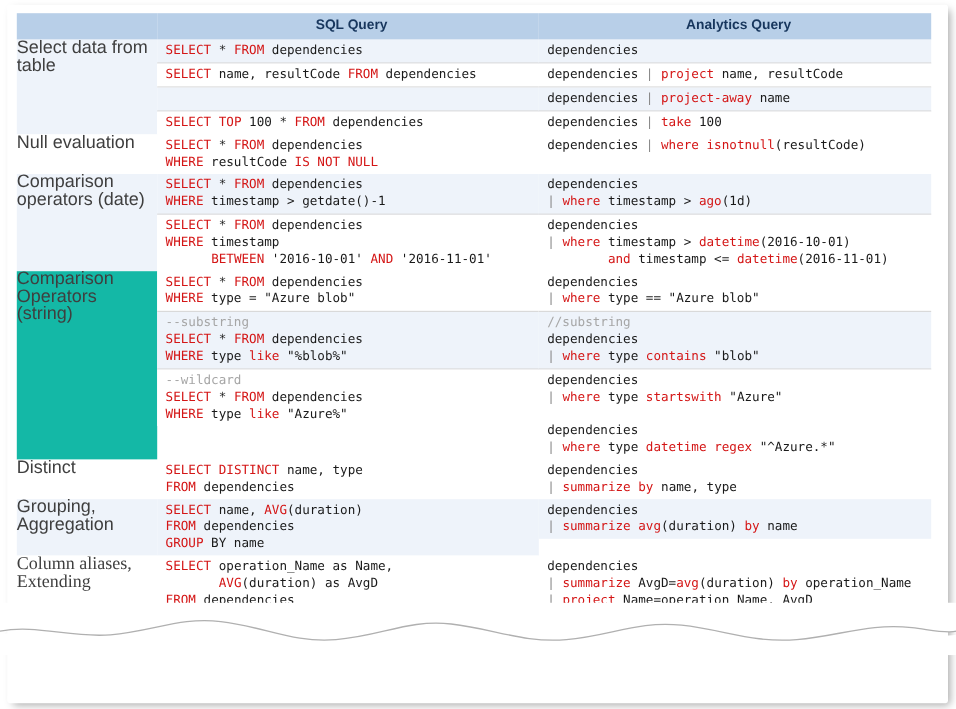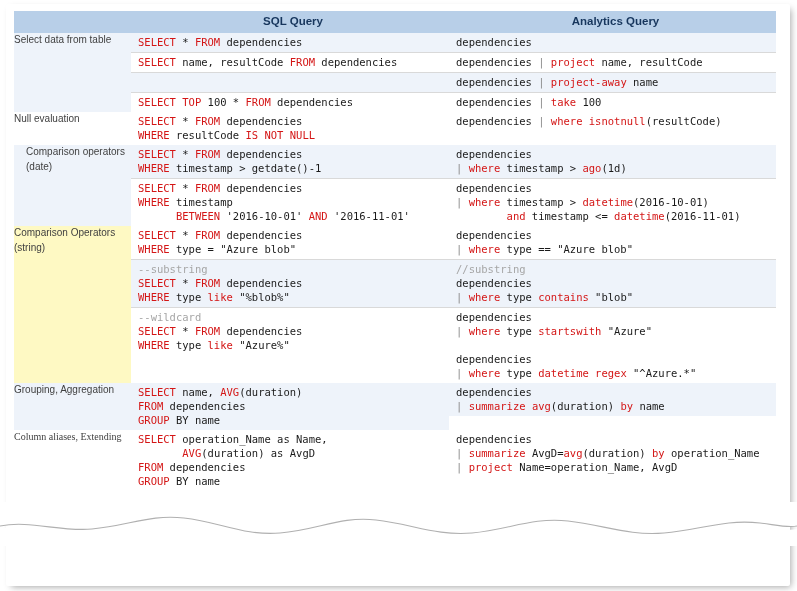--- a/index.html
+++ b/index.html
@@ -61,21 +61,21 @@
     line-height:15px;
     font-family:"Liberation Sans", sans-serif;
   }
 
   
   .label-cell{
     border:1px solid #000000;
     border-top:1.6px solid #000;
     box-sizing:border-box;
     padding:6px 5px 5px 7px;
-    font-size:10px;
+    font-size:15px;
     color:#3f3f3f;
     line-height:14.5px;
     font-family:"Liberation Sans", sans-serif;
   }
   .code-cell{
     border:1px solid #000000;
     border-top:1.6px solid #000;
     box-sizing:border-box;
     padding:0;
     margin-left:24px;
@@ -153,38 +153,38 @@
           <td class="label-cell" style="background: rgb(255, 255, 255);"><span>Null evaluation</span></td>
           <td class="code-cell">
             <div class="snip plain"><span class="kw">SELECT</span> * <span class="kw">FROM</span> dependencies
 <span class="kw">WHERE</span> resultCode <span class="kw">IS</span> <span class="kw">NOT</span> <span class="kw">NULL</span></div>
           </td>
           <td class="code-cell">
             <div class="snip plain">dependencies <span class="pipe">|</span> <span class="kw">where</span> <span class="kw">isnotnull</span>(resultCode)</div>
           </td>
         </tr>
         <tr>
-          <td class="label-cell" style="background: rgb(238, 243, 250); padding-left: 12px;"><span>Comparison operators (date)</span></td>
+          <td class="label-cell" style="background: rgb(238, 243, 250);"><span>Comparison operators (date)</span></td>
           <td class="code-cell">
             <div class="snip tint"><span class="kw">SELECT</span> * <span class="kw">FROM</span> dependencies
 <span class="kw">WHERE</span> timestamp &gt; getdate()-1</div>
             <div class="snip plain"><span class="kw">SELECT</span> * <span class="kw">FROM</span> dependencies
 <span class="kw">WHERE</span> timestamp
       <span class="kw">BETWEEN</span> '2016-10-01' <span class="kw">AND</span> '2016-11-01'</div>
           </td>
           <td class="code-cell">
             <div class="snip tint">dependencies
 <span class="pipe">|</span> <span class="kw">where</span> timestamp &gt; <span class="kw">ago</span>(1d)</div>
             <div class="snip plain">dependencies
 <span class="pipe">|</span> <span class="kw">where</span> timestamp &gt; <span class="kw">datetime</span>(2016-10-01)
         <span class="kw">and</span> timestamp &lt;= <span class="kw">datetime</span>(2016-11-01)</div>
           </td>
         </tr>
         <tr>
-          <td class="label-cell" style="background: #fef9c3;"><span>Comparison Operators (string)</span></td>
+          <td class="label-cell" style="background: #14b8a6;"><span>Comparison Operators (string)</span></td>
           <td class="code-cell">
             <div class="snip plain"><span class="kw">SELECT</span> * <span class="kw">FROM</span> dependencies
 <span class="kw">WHERE</span> type = "Azure blob"</div>
             <div class="snip tint"><span class="cm">--substring</span>
 <span class="kw">SELECT</span> * <span class="kw">FROM</span> dependencies
 <span class="kw">WHERE</span> type <span class="kw">like</span> "%blob%"</div>
             <div class="snip plain"><span class="cm">--wildcard</span>
 <span class="kw">SELECT</span> * <span class="kw">FROM</span> dependencies
 <span class="kw">WHERE</span> type <span class="kw">like</span> "Azure%"</div>
           </td>
@@ -192,20 +192,31 @@
             <div class="snip plain">dependencies
 <span class="pipe">|</span> <span class="kw">where</span> type == "Azure blob"</div>
             <div class="snip tint"><span class="cm">//substring</span>
 dependencies
 <span class="pipe">|</span> <span class="kw">where</span> type <span class="kw">contains</span> "blob"</div>
             <div class="snip plain">dependencies
 <span class="pipe">|</span> <span class="kw">where</span> type <span class="kw">startswith</span> "Azure"
 
 dependencies
 <span class="pipe">|</span> <span class="kw">where</span> type <span class="kw">datetime</span> <span class="kw">regex</span> "^Azure.*"</div>
+          </td>
+        </tr>
+        <tr>
+          <td class="label-cell" style="background: rgb(255, 255, 255);"><span>Distinct</span></td>
+          <td class="code-cell">
+            <div class="snip plain"><span class="kw">SELECT</span> <span class="kw">DISTINCT</span> name, type
+<span class="kw">FROM</span> dependencies</div>
+          </td>
+          <td class="code-cell">
+            <div class="snip plain">dependencies
+<span class="pipe">|</span> <span class="kw">summarize</span> <span class="kw">by</span> name, type</div>
           </td>
         </tr>
         <tr>
           <td class="label-cell" style="background: rgb(238, 243, 250);"><span>Grouping, Aggregation</span></td>
           <td class="code-cell">
             <div class="snip tint"><span class="kw">SELECT</span> name, <span class="kw">AVG</span>(duration)
 <span class="kw">FROM</span> dependencies
 <span class="kw">GROUP</span> BY name</div>
           </td>
           <td class="code-cell">

